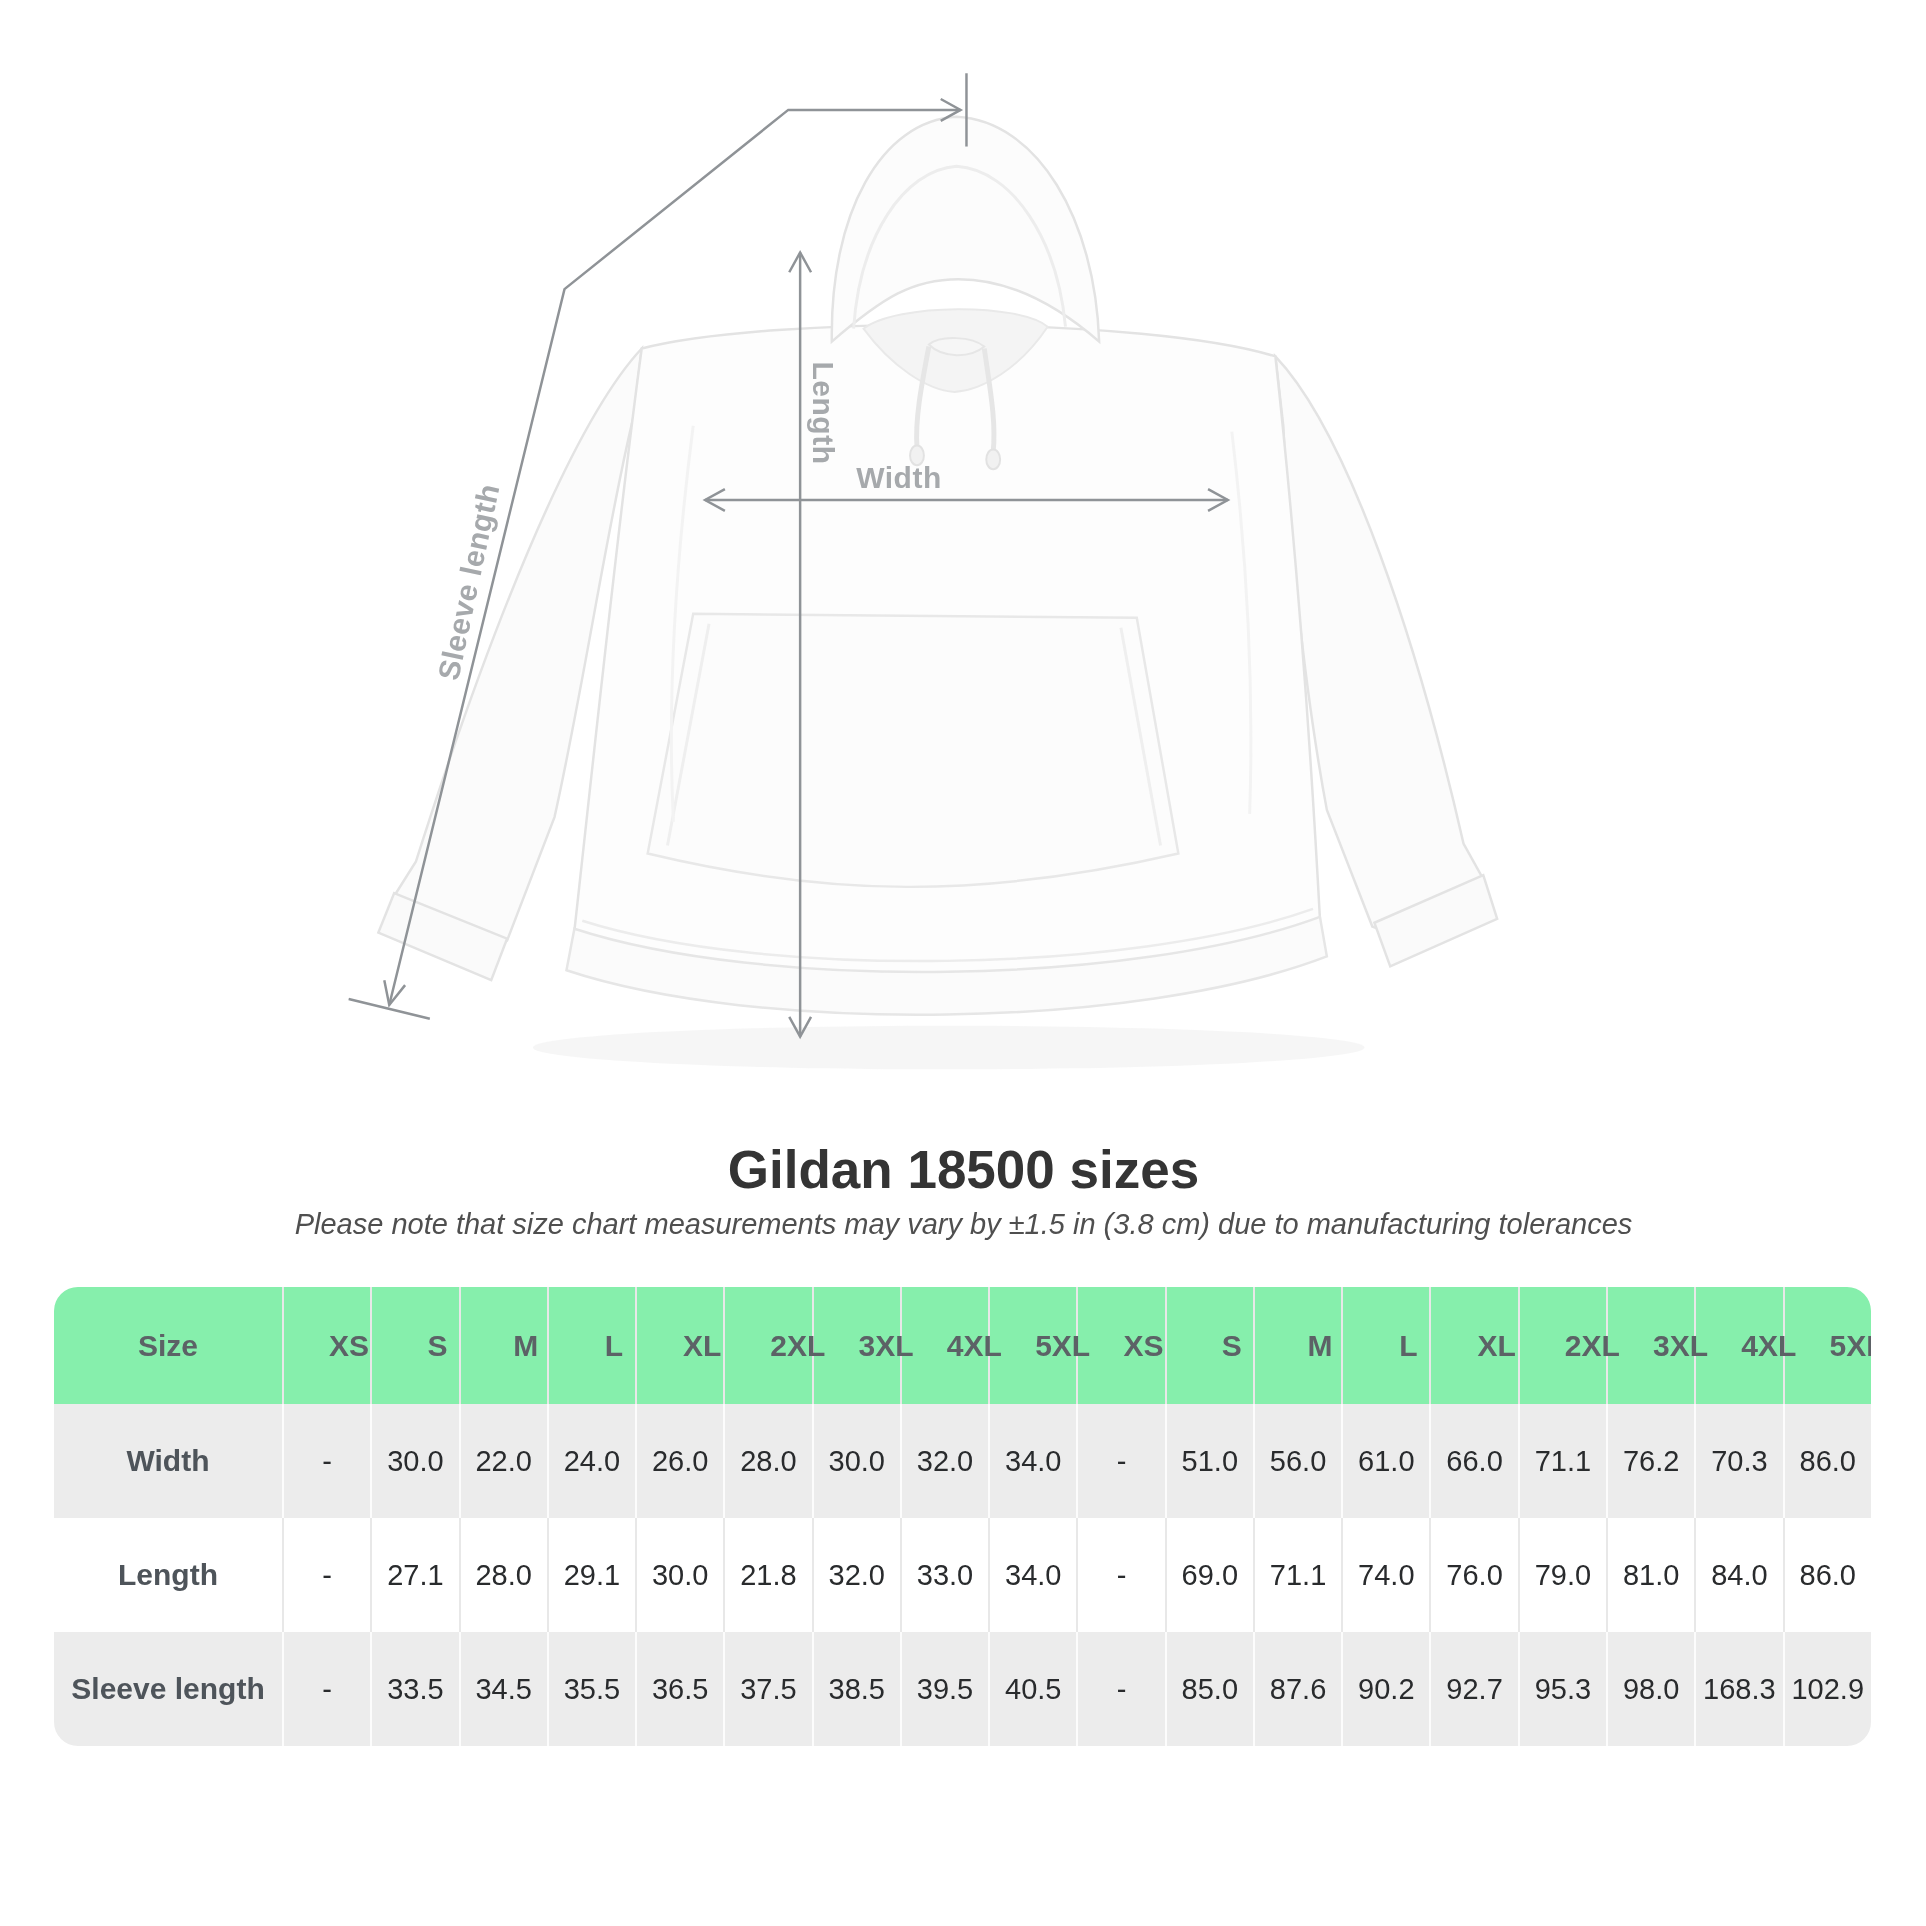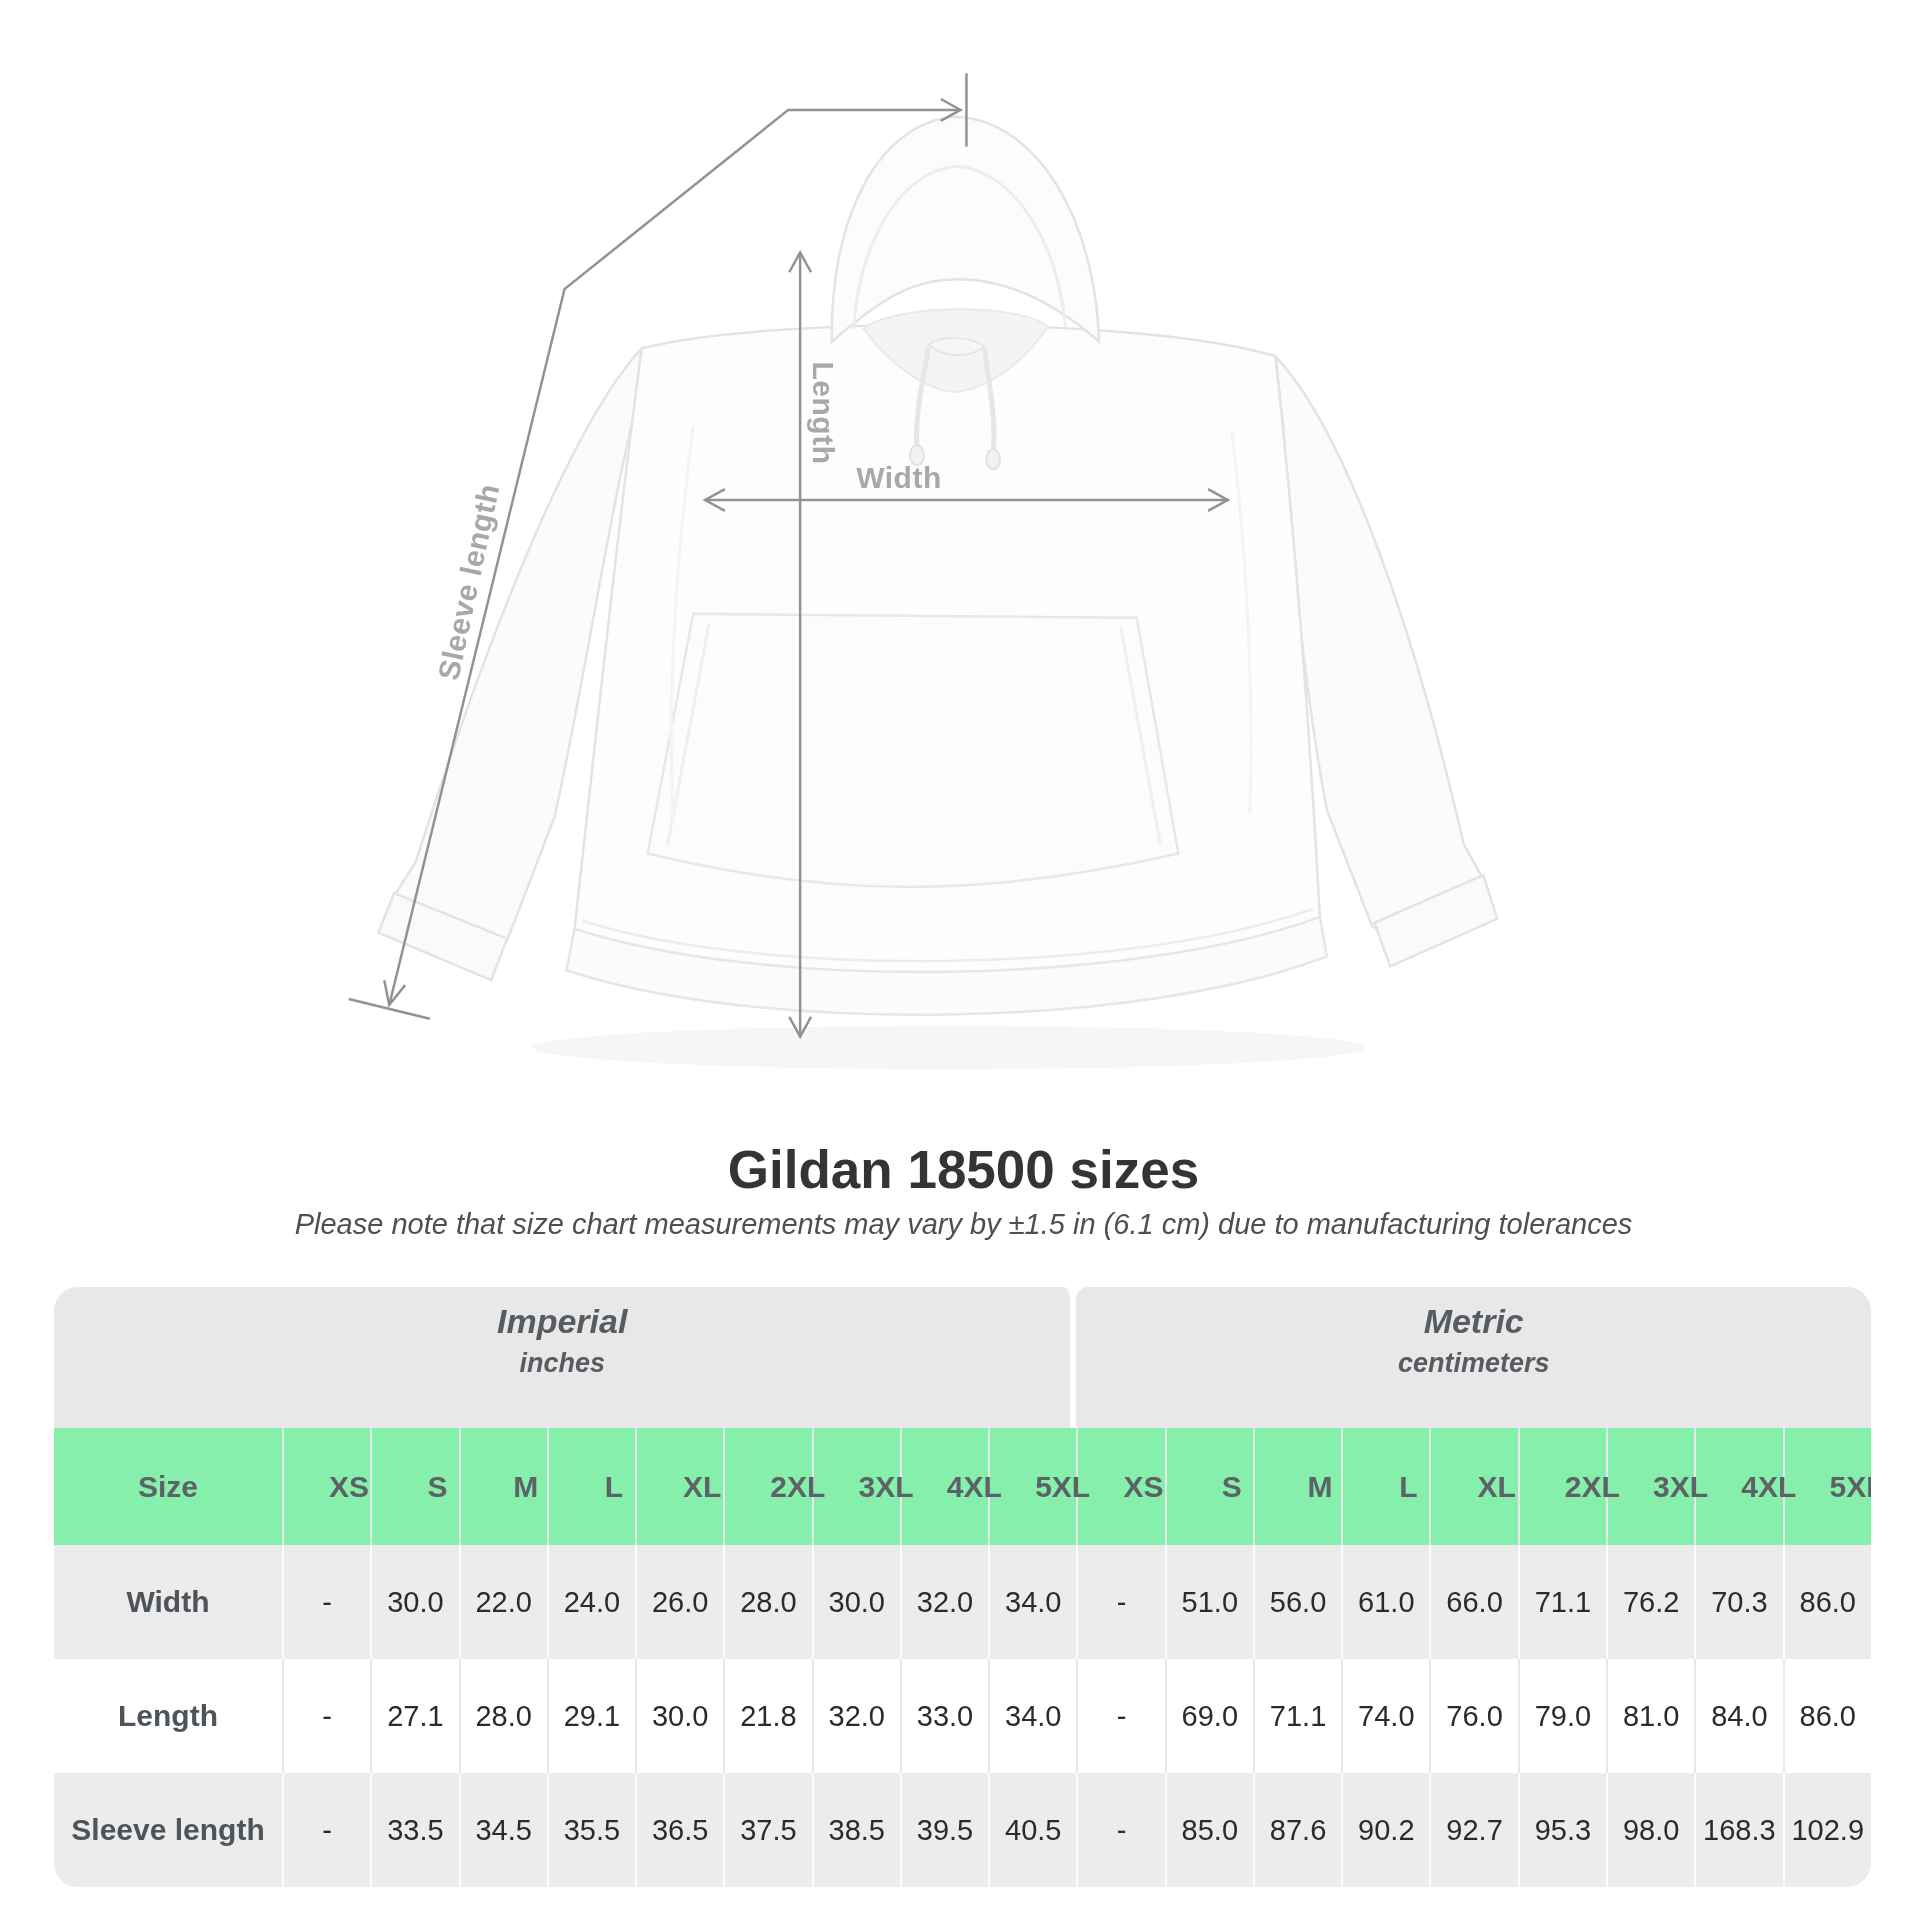--- a/index.html
+++ b/index.html
@@ -153,21 +153,21 @@
         </g>
       </g>
     </svg>
 
     <div class="measure-label rotSleeve" style="left:469px;top:582px;">Sleeve length</div>
     <div class="measure-label rot90" style="left:823px;top:413px;">Length</div>
     <div class="measure-label" style="left:899px;top:478px;">Width</div>
   </div>
 
   <div class="page-title">Gildan 18500 sizes</div>
-  <div class="page-subtitle">Please note that size chart measurements may vary by ±1.5 in (6.1 cm) due to manufacturing tolerances</div>
+  <div class="page-subtitle">Please note that size chart measurements may vary by ±1.5 in (3.8 cm) due to manufacturing tolerances</div>
 
   <div class="table-wrap">
     <table class="size-table">
       <colgroup id="table-cols">
           <col style="width:228px;">
           <col>
           <col>
           <col>
           <col>
           <col>
@@ -179,30 +179,20 @@
           <col>
           <col>
           <col>
           <col>
           <col>
           <col>
           <col>
           <col>
         </colgroup>
       <thead>
-        <tr>
-          <th class="band-cell imp" colspan="10">
-            <div class="band-title">Imperial</div>
-            <div class="band-unit">inches</div>
-          </th>
-          <th class="band-cell met" colspan="9">
-            <div class="band-title">Metric</div>
-            <div class="band-unit">centimeters</div>
-          </th>
-        </tr>
         <tr class="sizes-row" id="sizes-row">
           <th>Size</th>
         <th>XS</th>
             <th>S</th>
             <th>M</th>
             <th>L</th>
             <th>XL</th>
             <th>2XL</th>
             <th>3XL</th>
             <th>4XL</th>

